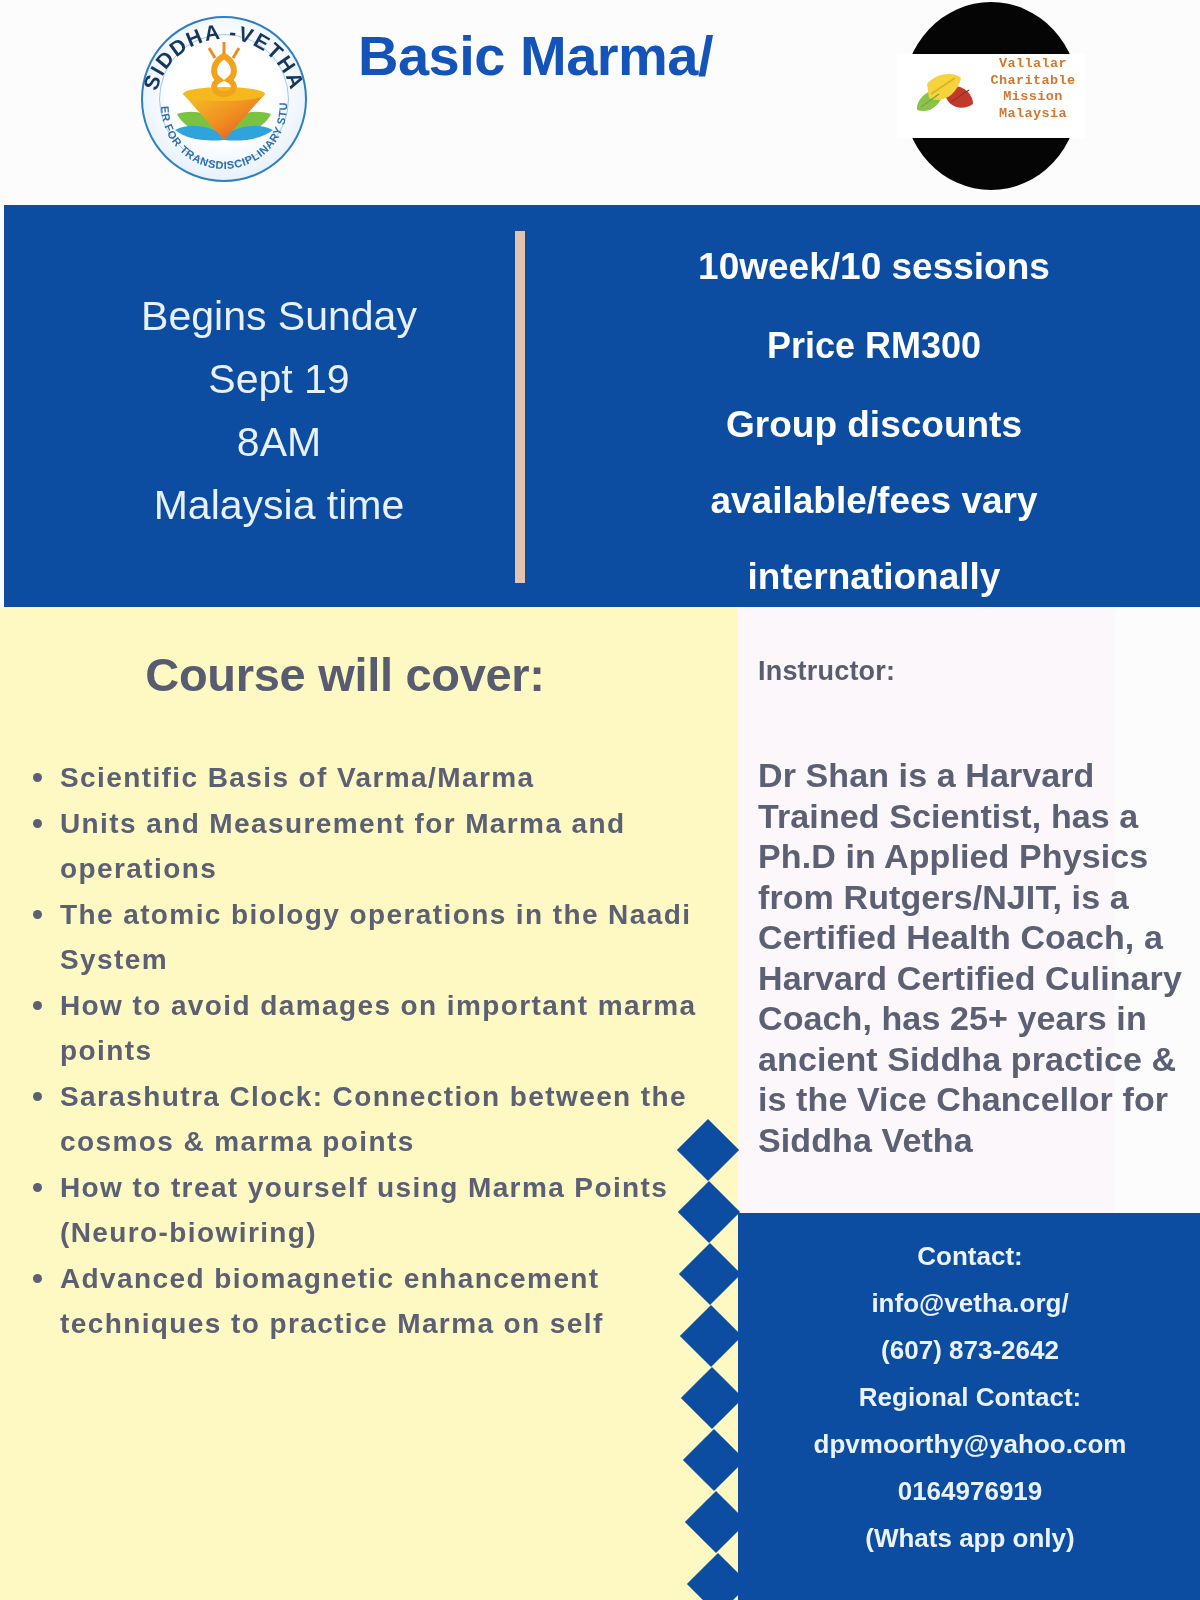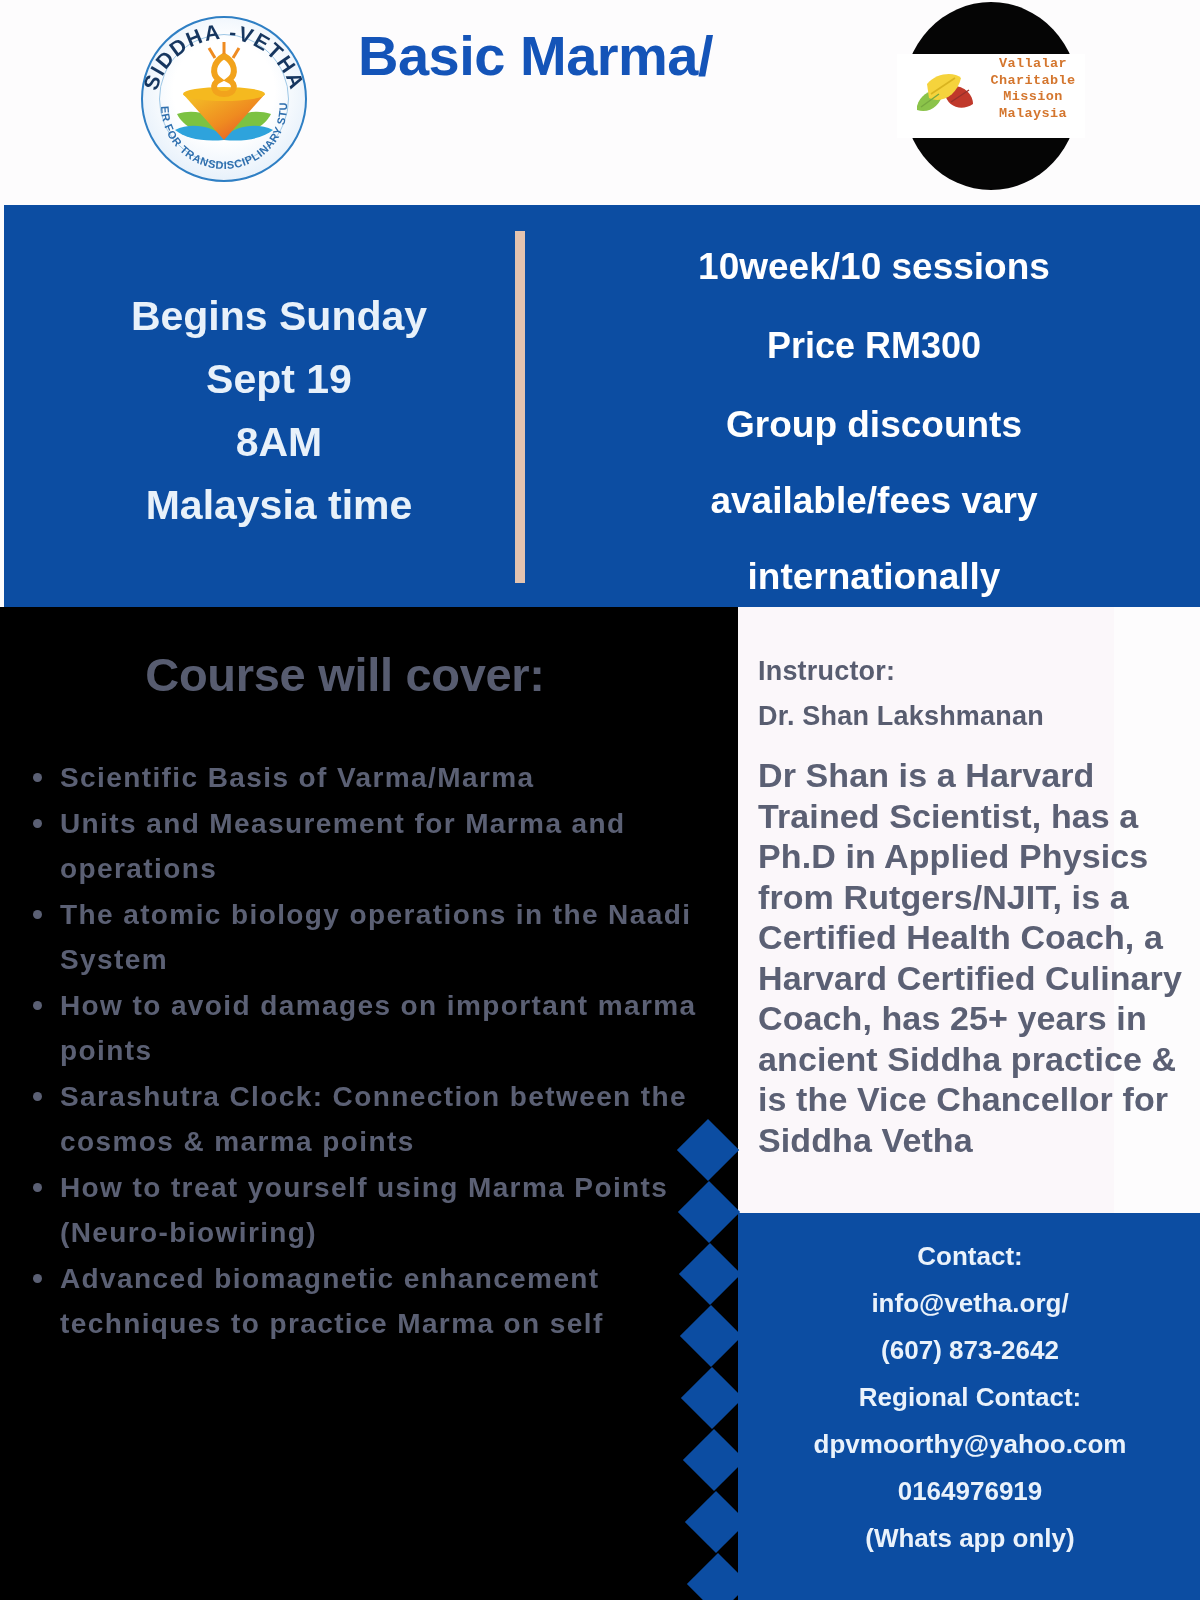--- a/index.html
+++ b/index.html
@@ -56,40 +56,40 @@
   .title span{display:block;}
 
   
   .banner{
     position:absolute;left:4px;top:205px;width:1196px;height:402px;
     background:#0c4da2;
   }
   .banner-left{
     position:absolute;left:60px;top:80px;width:430px;
     text-align:center;color:#e8f1fa;
-    font-size:41px;line-height:63px;font-weight:bold;
+    font-size:41px;line-height:63px;font-weight:normal;
   }
   .banner-left span{display:block;}
   .divider-bar{
     position:absolute;left:511px;top:26px;width:10px;height:352px;
     background:#e3c3b0;
   }
   .banner-right{
     position:absolute;left:560px;top:24px;width:620px;
     text-align:center;color:#ffffff;
   }
   .br-line1{font-size:37px;line-height:76px;font-weight:bold;}
   .br-line2{font-size:36px;line-height:82px;font-weight:bold;}
   .br-block{font-size:37px;line-height:76px;font-weight:bold;}
   .br-block span{display:block;}
 
   
   .col-left{
     position:absolute;left:0;top:607px;width:738px;height:993px;
-    background:#000000;
+    background:#fef9c3;
     padding-left:35px;
   }
   .col-right{
     position:absolute;left:738px;top:607px;width:376px;height:993px;
     background:#fbf7fa;
   }
   .cover-title{
     position:absolute;left:0;top:40px;width:690px;
     text-align:center;
     font-size:47px;font-weight:bold;color:#575c70;letter-spacing:-0.3px;
@@ -237,21 +237,20 @@
       <li><span class="dot"></span><span>How to avoid damages on important marma points</span></li>
       <li><span class="dot"></span><span>Sarashutra Clock: Connection between the cosmos &amp; marma points</span></li>
       <li><span class="dot"></span><span>How to treat yourself using Marma Points (Neuro-biowiring)</span></li>
       <li><span class="dot"></span><span>Advanced biomagnetic enhancement techniques to practice Marma on self</span></li>
     </ul>
   </div>
 
   <div class="col-right">
     <div class="instructor-head">
       <span>Instructor:</span>
-      <span>Dr. Shan Lakshmanan</span>
     </div>
     <div class="instructor-bio">Dr Shan is a Harvard Trained Scientist, has a Ph.D in Applied Physics from Rutgers/NJIT, is a Certified Health Coach, a Harvard Certified Culinary Coach, has 25+ years in ancient Siddha practice &amp; is the Vice Chancellor for Siddha Vetha</div>
   </div>
 
   <div class="diamonds">
     <div class="diamond" style="left:686px;top:1128px;"></div>
     <div class="diamond" style="left:687px;top:1190px;"></div>
     <div class="diamond" style="left:688px;top:1252px;"></div>
     <div class="diamond" style="left:689px;top:1314px;"></div>
     <div class="diamond" style="left:690px;top:1376px;"></div>

